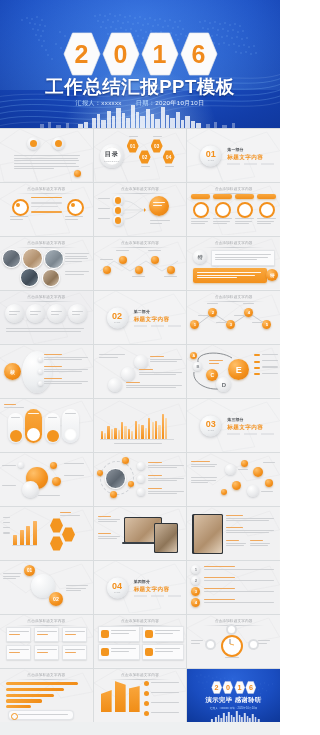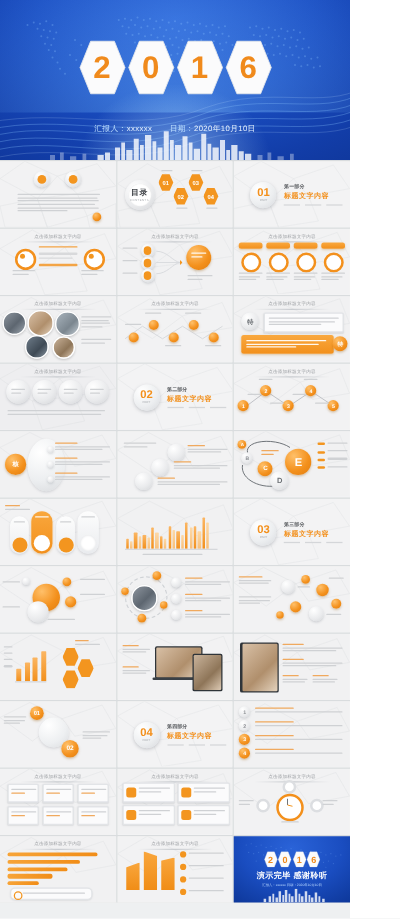--- a/index.html
+++ b/index.html
@@ -306,20 +306,21 @@
           <span>1</span>
       </div>
       <div class="hexbox">
         <svg class="hx" viewBox="0 0 38 44">
           <polygon points="9.5,1 28.5,1 37,22 28.5,43 9.5,43 1,22" fill="#fbfbfc" stroke="#e6e8ea" stroke-width=".7"></polygon>
         </svg>
           <span>6</span>
       </div>
     </div>
 
+    <div class="maintitle">工作总结汇报PPT模板</div>
     <div class="metarow">
       <span>汇报人：</span><b>xxxxxx</b><span class="gap"></span><span>日期：</span><b>2020年10月10日</b>
     </div>
 
     <svg class="waves" viewBox="0 0 280 72" preserveAspectRatio="none">
       <g fill="none" stroke="#7fb8f5" stroke-opacity=".40" stroke-width=".7">
         <path d="M-10,60 C40,44 95,70 150,48 C200,28 250,50 290,30"></path>
         <path d="M-10,66 C40,50 95,76 150,54 C200,34 250,56 290,36"></path>
         <path d="M-10,54 C45,38 100,64 155,42 C205,22 255,44 290,24"></path>
         <path d="M-10,48 C50,34 105,58 160,36 C210,16 258,38 290,18"></path>

